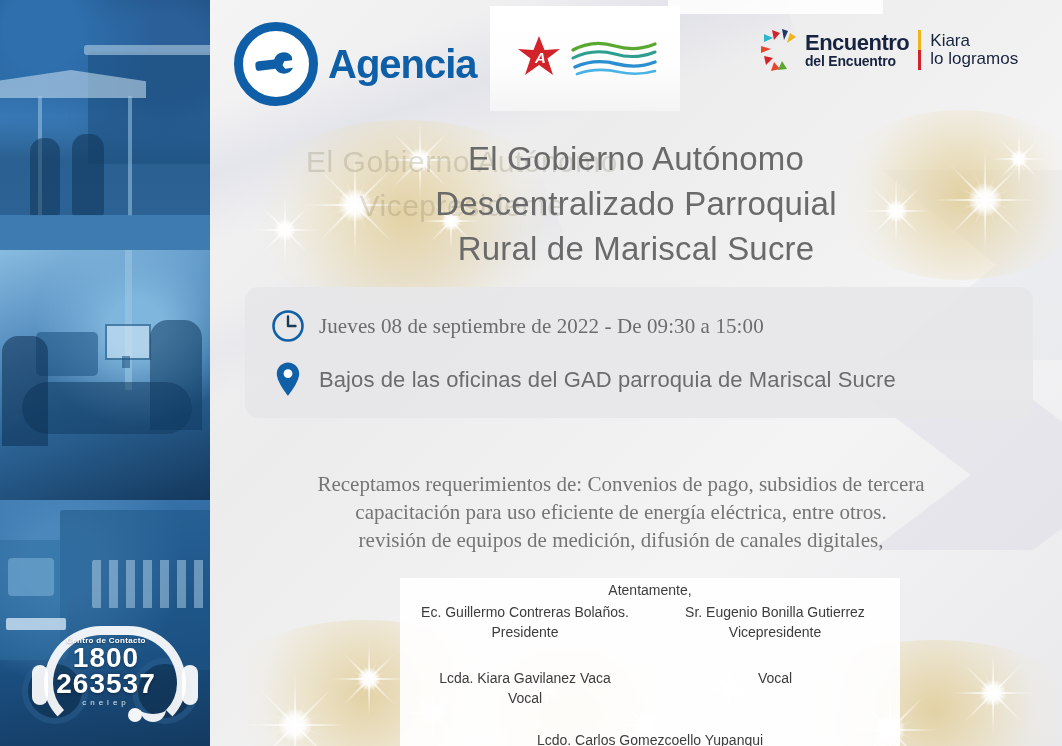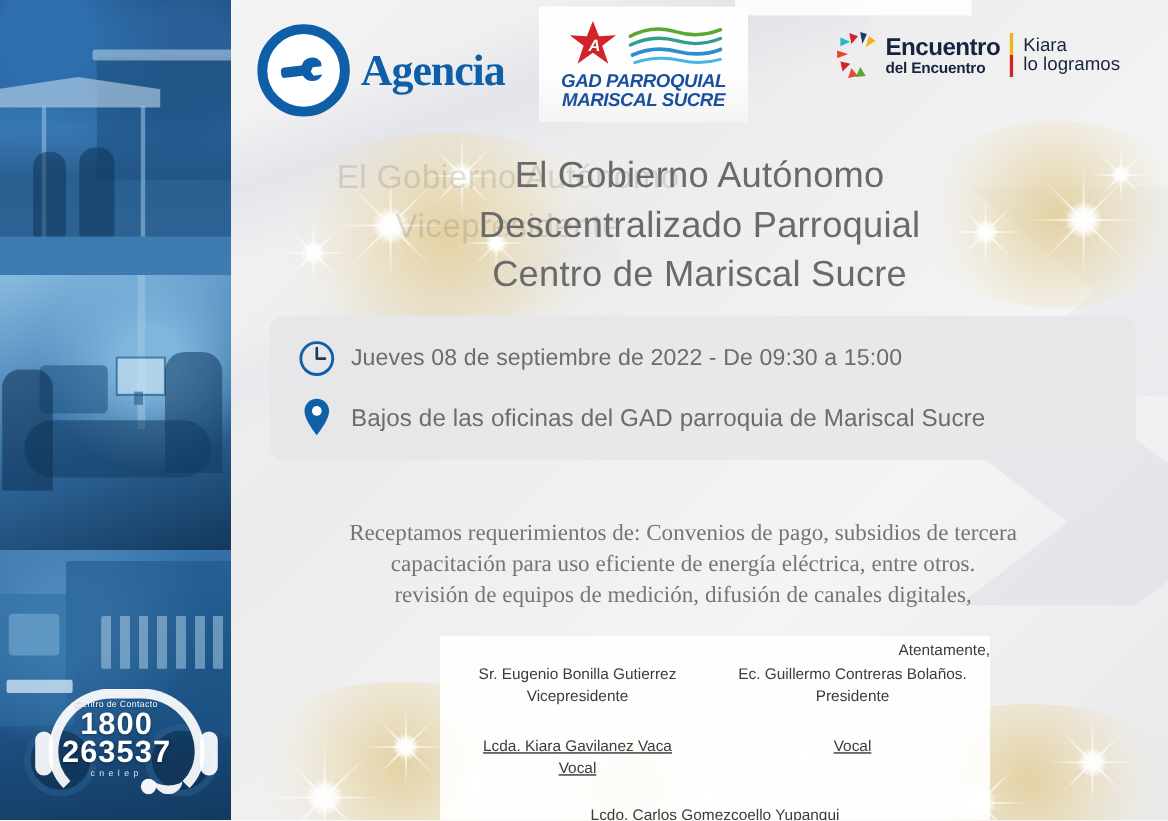--- a/index.html
+++ b/index.html
@@ -99,33 +99,33 @@
      z-index:6;pointer-events:none;}
   .headset{position:absolute;left:8px;top:4px;width:124px;height:86px;border:9px solid rgba(255,255,255,.92);
      border-radius:62px 62px 50px 50px;border-bottom-color:transparent;}
   .headset:before,.headset:after{content:"";position:absolute;width:16px;height:40px;background:rgba(255,255,255,.92);
      border-radius:8px;top:30px;}
   .headset:before{left:-21px;}
   .headset:after{right:-21px;}
   .mic{position:absolute;left:104px;top:82px;width:26px;height:10px;border-bottom:8px solid rgba(255,255,255,.92);
      border-radius:0 0 14px 14px;}
   .micball{position:absolute;left:92px;top:86px;width:14px;height:14px;border-radius:50%;background:rgba(255,255,255,.95);}
-  .cclabel{position:relative;font-size:8px;letter-spacing:.3px;margin-top:14px;font-weight:normal;
+  .cclabel{position:relative;font-size:8px;letter-spacing:.3px;margin-top:14px;font-weight:bold;
      text-shadow:0 1px 2px rgba(0,0,0,.35);}
   .ccnum{position:relative;font-size:28px;font-weight:bold;line-height:.92;letter-spacing:1px;
      text-shadow:0 1px 3px rgba(0,0,0,.4);}
   .ccsub{position:relative;font-size:8px;letter-spacing:4px;margin-top:1px;opacity:.85;}
 
   
   .topwhite{position:absolute;left:668px;top:0;width:215px;height:14px;background:#fff;opacity:.85;}
   .header{position:absolute;left:210px;top:0;right:0;height:118px;}
   .logo-agencia{position:absolute;left:24px;top:22px;display:flex;align-items:center;gap:10px;}
   .wrenchcircle{width:66px;height:66px;border-radius:50%;border:9px solid #0f5fa8;position:relative;background:#fff;}
   .wrenchcircle .wr{position:absolute;left:50%;top:50%;transform:translate(-50%,-50%) rotate(38deg);}
-  .agencia-words{line-height:.92;font-family:Liberation Serif, serif;}
+  .agencia-words{line-height:.92;}
   .agencia-words .l1{font-size:40px;font-weight:bold;color:#0f5fa8;letter-spacing:-1px;}
   .agencia-words .l2{font-size:38px;font-weight:bold;color:#f0b41b;letter-spacing:0px;}
   .logo-gad{position:absolute;left:280px;top:6px;width:190px;height:105px;
      background:linear-gradient(180deg,#ffffff 0%,#fdfdfd 60%,#f4f4f4 100%);
      display:flex;flex-direction:column;align-items:center;justify-content:center;}
   .gadmark{display:flex;align-items:center;gap:6px;margin-bottom:2px;}
   .gadwords{line-height:.95;text-align:center;}
   .gadwords div{font-size:17px;font-weight:bold;font-style:italic;color:#1a4f9c;letter-spacing:-.4px;}
   .logo-gob{position:absolute;left:550px;top:28px;display:flex;align-items:center;gap:9px;}
   .gobarrows{width:36px;height:44px;position:relative;}
@@ -139,32 +139,32 @@
   .ghosttitle{position:absolute;left:252px;top:140px;width:420px;
      font-size:30px;line-height:44px;color:rgba(120,110,80,.22);font-weight:normal;
      text-align:center;pointer-events:none;letter-spacing:.5px;}
   .title{position:absolute;left:210px;top:136px;right:0;text-align:center;
      font-size:33px;line-height:45px;color:#6a6a6a;letter-spacing:.2px;}
 
   
   .infobox{position:absolute;left:245px;top:287px;width:788px;height:131px;
      background:rgba(231,231,233,.95);border-radius:14px;}
   .inforow{display:flex;align-items:center;gap:14px;padding-left:26px;height:54px;}
-  .inforow.r1{padding-top:12px;}
+  .inforow.r1{padding-top:12px;font-family:Liberation Serif, serif;}
   .inforow .txt{font-size:21px;color:#6c6c6c;letter-spacing:.1px;}
   .inforow.r2 .txt{font-size:22px;}
 
   
   .bodytext{position:absolute;left:210px;top:470px;right:30px;text-align:center;
      font-family:"Liberation Serif", serif;font-size:21px;line-height:28px;color:#757575;}
 
   
   .signcard{position:absolute;left:400px;top:578px;width:500px;height:168px;
      background:rgba(255,255,255,.9);}
-  .signhead{text-align:right;font-size:14px;color:#3c3c3c;padding-top:4px;}
+  .signhead{text-align:center;font-size:14px;color:#3c3c3c;padding-top:4px;}
   .signgrid{display:flex;margin-top:4px;}
   .signcol{width:50%;text-align:center;}
   .signname{font-size:14px;color:#3c3c3c;line-height:20px;}
   .signrole{font-size:14px;color:#3c3c3c;line-height:20px;}
   .signsolo{text-align:center;margin-top:22px;}
 </style>
 </head>
 <body>
 
 <div class="poster">
@@ -419,24 +419,20 @@
           <path d="M26 1 L31.5 15 L47 14 L34.5 23.5 L40 40 L26 30 L12 40 L17.5 23.5 L5 14 L20.5 15 Z" fill="#d2232a"></path>
           <text x="22" y="28" font-family="Liberation Sans, sans-serif" font-size="15" font-weight="bold" fill="#ffffff" font-style="italic">A</text>
         </svg>
         <svg width="86" height="40" viewBox="0 0 86 40" aria-hidden="true">
           <path d="M2 12 Q22 1 44 8 Q64 14 84 6" stroke="#5aa832" stroke-width="3.2" fill="none" stroke-linecap="round"></path>
           <path d="M2 20 Q22 10 44 16 Q64 22 84 14" stroke="#2f9e8f" stroke-width="3" fill="none" stroke-linecap="round"></path>
           <path d="M4 29 Q24 20 46 26 Q66 31 84 24" stroke="#2a8fd0" stroke-width="3.4" fill="none" stroke-linecap="round"></path>
           <path d="M6 36 Q26 29 48 34 Q66 38 84 33" stroke="#49b3e6" stroke-width="2.6" fill="none" stroke-linecap="round"></path>
         </svg>
       </div>
-      <div class="gadwords">
-        <div>GAD PARROQUIAL</div>
-        <div>MARISCAL SUCRE</div>
-      </div>
     </div>
 
     <div class="logo-gob">
       <div class="gobarrows">
         <svg width="38" height="46" viewBox="0 0 38 46" aria-hidden="true">
           <path d="M4 6 l9 4 -9 4z" fill="#2ab7c8"></path>
           <path d="M12 2 l8 3 -6 7z" fill="#d2232a"></path>
           <path d="M22 1 l6 2 -4 9z" fill="#1f3864"></path>
           <path d="M30 5 l6 4 -9 6z" fill="#f0b41b"></path>
           <path d="M1 18 l10 3 -10 4z" fill="#e8462f"></path>
@@ -453,21 +449,21 @@
       <div class="gobslogan">
         <div>Kiara</div>
         <div>lo logramos</div>
       </div>
     </div>
   </div>
 
   <div class="title">
     <div>El Gobierno Autónomo</div>
     <div>Descentralizado Parroquial</div>
-    <div>Centro de Mariscal Sucre</div>
+    <div>Rural de Mariscal Sucre</div>
   </div>
 
   <div class="infobox">
     <div class="inforow r1">
       <svg width="34" height="34" viewBox="0 0 34 34" aria-hidden="true">
         <circle cx="17" cy="17" r="14.5" fill="none" stroke="#1060a8" stroke-width="2.6"></circle>
         <path d="M17 7.5 V17 H24.5" fill="none" stroke="#1b3a56" stroke-width="2.4" stroke-linecap="round" stroke-linejoin="round"></path>
       </svg>
       <span class="txt">Jueves 08 de septiembre de 2022  -  De 09:30 a 15:00</span>
     </div>
@@ -484,30 +480,30 @@
     <div>Receptamos requerimientos de: Convenios de pago, subsidios de tercera</div>
     <div>capacitación para uso eficiente de energía eléctrica, entre otros.</div>
     <div>revisión de equipos de medición, difusión de canales digitales,</div>
   </div>
 
   <div class="signcard">
     <div class="signhead">Atentamente,</div>
 
     <div class="signgrid">
       <div class="signcol">
+        <div class="signname">Ec. Guillermo Contreras Bolaños.</div>
+        <div class="signrole">Presidente</div>
+      </div>
+      <div class="signcol">
         <div class="signname">Sr. Eugenio Bonilla Gutierrez</div>
         <div class="signrole">Vicepresidente</div>
       </div>
-      <div class="signcol">
-        <div class="signname">Ec. Guillermo Contreras Bolaños.</div>
-        <div class="signrole">Presidente</div>
-      </div>
-    </div>
-
-    <div class="signgrid" style="margin-top:26px;text-decoration:underline;">
+    </div>
+
+    <div class="signgrid" style="margin-top:26px;">
       <div class="signcol">
         <div class="signname">Lcda. Kiara Gavilanez Vaca</div>
         <div class="signrole">Vocal</div>
       </div>
       <div class="signcol">
         <div class="signrole">Vocal</div>
       </div>
     </div>
 
     <div class="signsolo">

